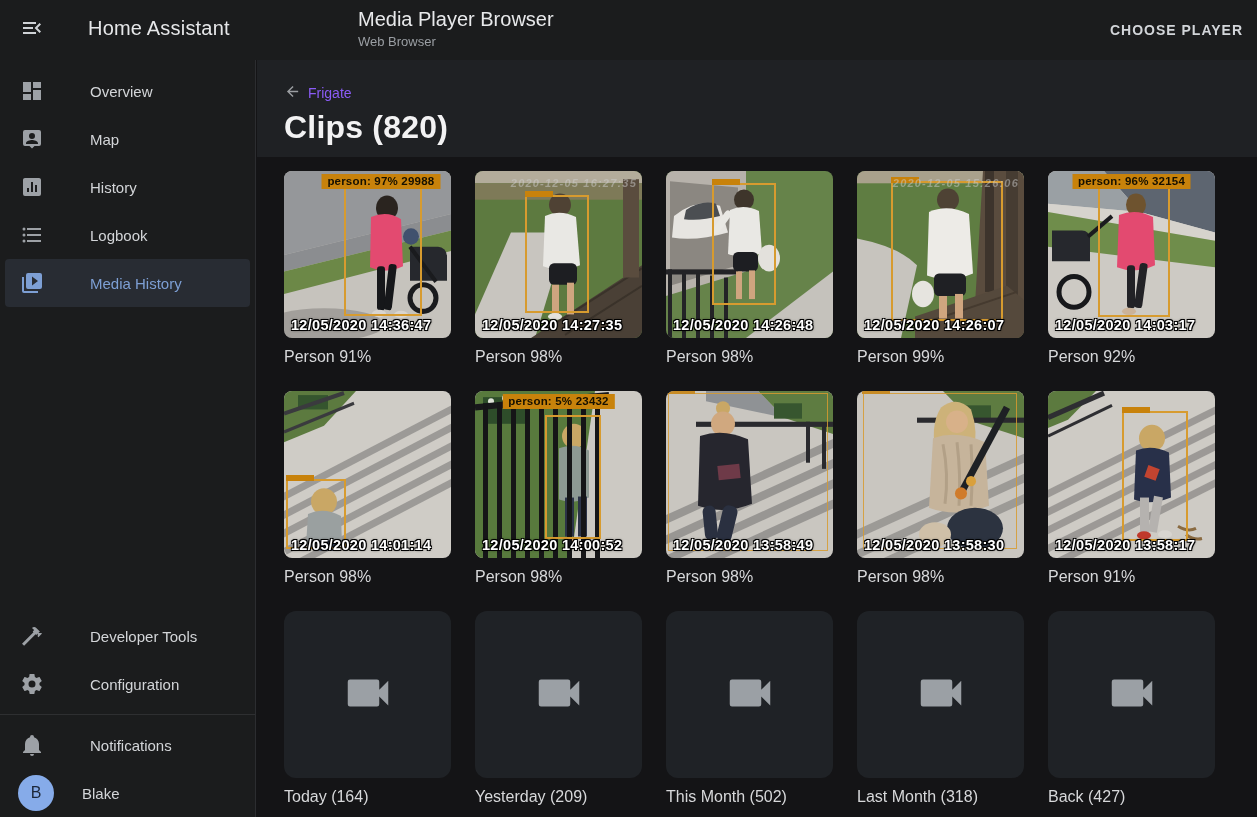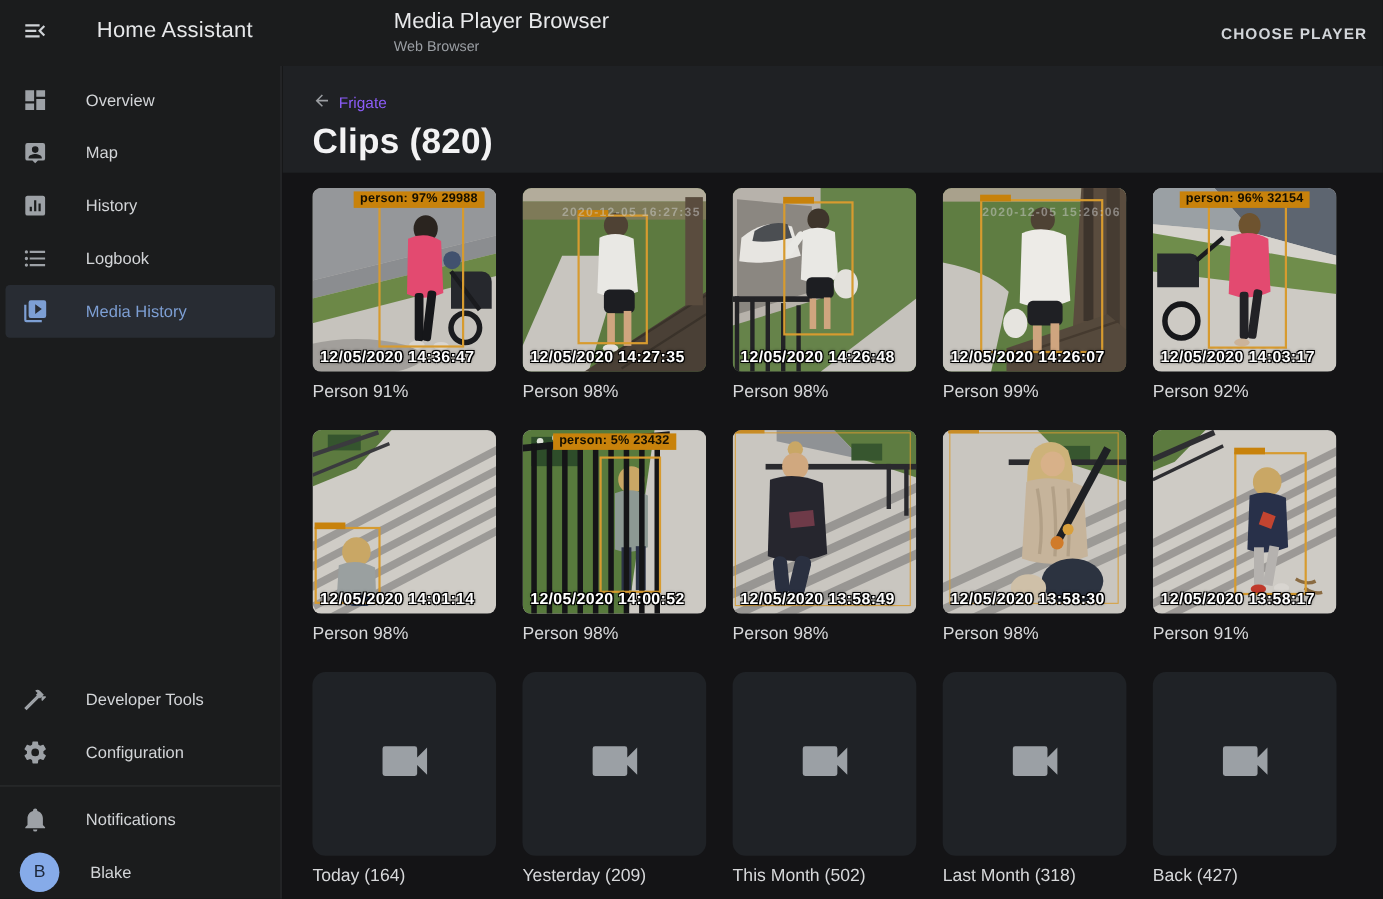--- a/index.html
+++ b/index.html
@@ -23,21 +23,21 @@
 
   
   .sidebar { position:absolute; left:0; top:60px; bottom:0; width:256px;
     background:#1b1c1d; border-right:1px solid #2c2d30; z-index:20; }
   .nav { padding-top:7px; }
   .nav-item { height:48px; display:flex; align-items:center; padding-left:15px;
     margin:0 5px; border-radius:4px; cursor:pointer; }
   .nav-item .ic { width:24px; height:24px; display:flex; align-items:center;
     justify-content:center; }
   .nav-item .ic svg { fill:#9da1a6; }
-  .nav-item .lbl { margin-left:34px; font-size:15px; color:#d3d5d8;
+  .nav-item .lbl { margin-left:46px; font-size:15px; color:#d3d5d8;
     font-weight:500; }
   .nav-item.selected { background:#282c33; }
   .nav-item.selected .lbl { color:#7d9fd4; }
   .nav-item.selected .ic svg { fill:#7d9fd4; }
   .side-bottom { position:absolute; left:0; right:0; bottom:0; }
   .divider { height:1px; background:#2e2f31; margin:6px 0; }
   .avatar { width:36px; height:36px; border-radius:50%; background:#86abe9;
     color:#1c2739; display:flex; align-items:center; justify-content:center;
     font-size:16px; font-weight:500; margin-left:-5px; }
   .nav-item.user { padding-left:18px; }
@@ -63,23 +63,23 @@
     white-space:nowrap; }
 
   .ts { position:absolute; left:7px; bottom:5px; font-size:14.5px;
     font-weight:700; color:#fff; letter-spacing:.3px; white-space:nowrap;
     text-shadow:-1px -1px 0 #000, 1px -1px 0 #000, -1px 1px 0 #000,
       1px 1px 0 #000, 0 0 3px #000; }
   .det-chip { position:absolute; top:3px; left:50%; transform:translateX(-50%);
     background:#c8820b; color:#161000; font-size:11.5px; font-weight:700;
     padding:1px 6px 2px; white-space:nowrap; letter-spacing:.2px; }
   .c1 .det-chip { left:58%;text-align:center; }
-  .cam-overlay { position:absolute; top:16px; right:5px; font-size:11px;
+  .cam-overlay { position:absolute; top:6px; right:5px; font-size:11px;
     font-weight:700; color:rgba(205,205,205,.5); letter-spacing:1.2px;
-    white-space:nowrap; }
+    white-space:nowrap;font-style:italic; }
   .det-chip:empty, .cam-overlay:empty { display:none; }
 
   .bbox { position:absolute; border:2px solid #d79b2f; }
   .bbox.thin { border-width:1px; opacity:.85; }
   .bbox.mini::before { content:""; position:absolute; top:-6px; left:-2px;
     width:28px; height:6px; background:#c8820b; }
   .c1 .bbox { left:60px; top:14px; width:78px; height:131px; }
   .c2 .bbox { left:50px; top:24px; width:64px; height:118px; }
   .c3 .bbox { left:46px; top:12px; width:64px; height:122px; }
   .c4 .bbox { left:34px; top:10px; width:112px; height:140px; }

